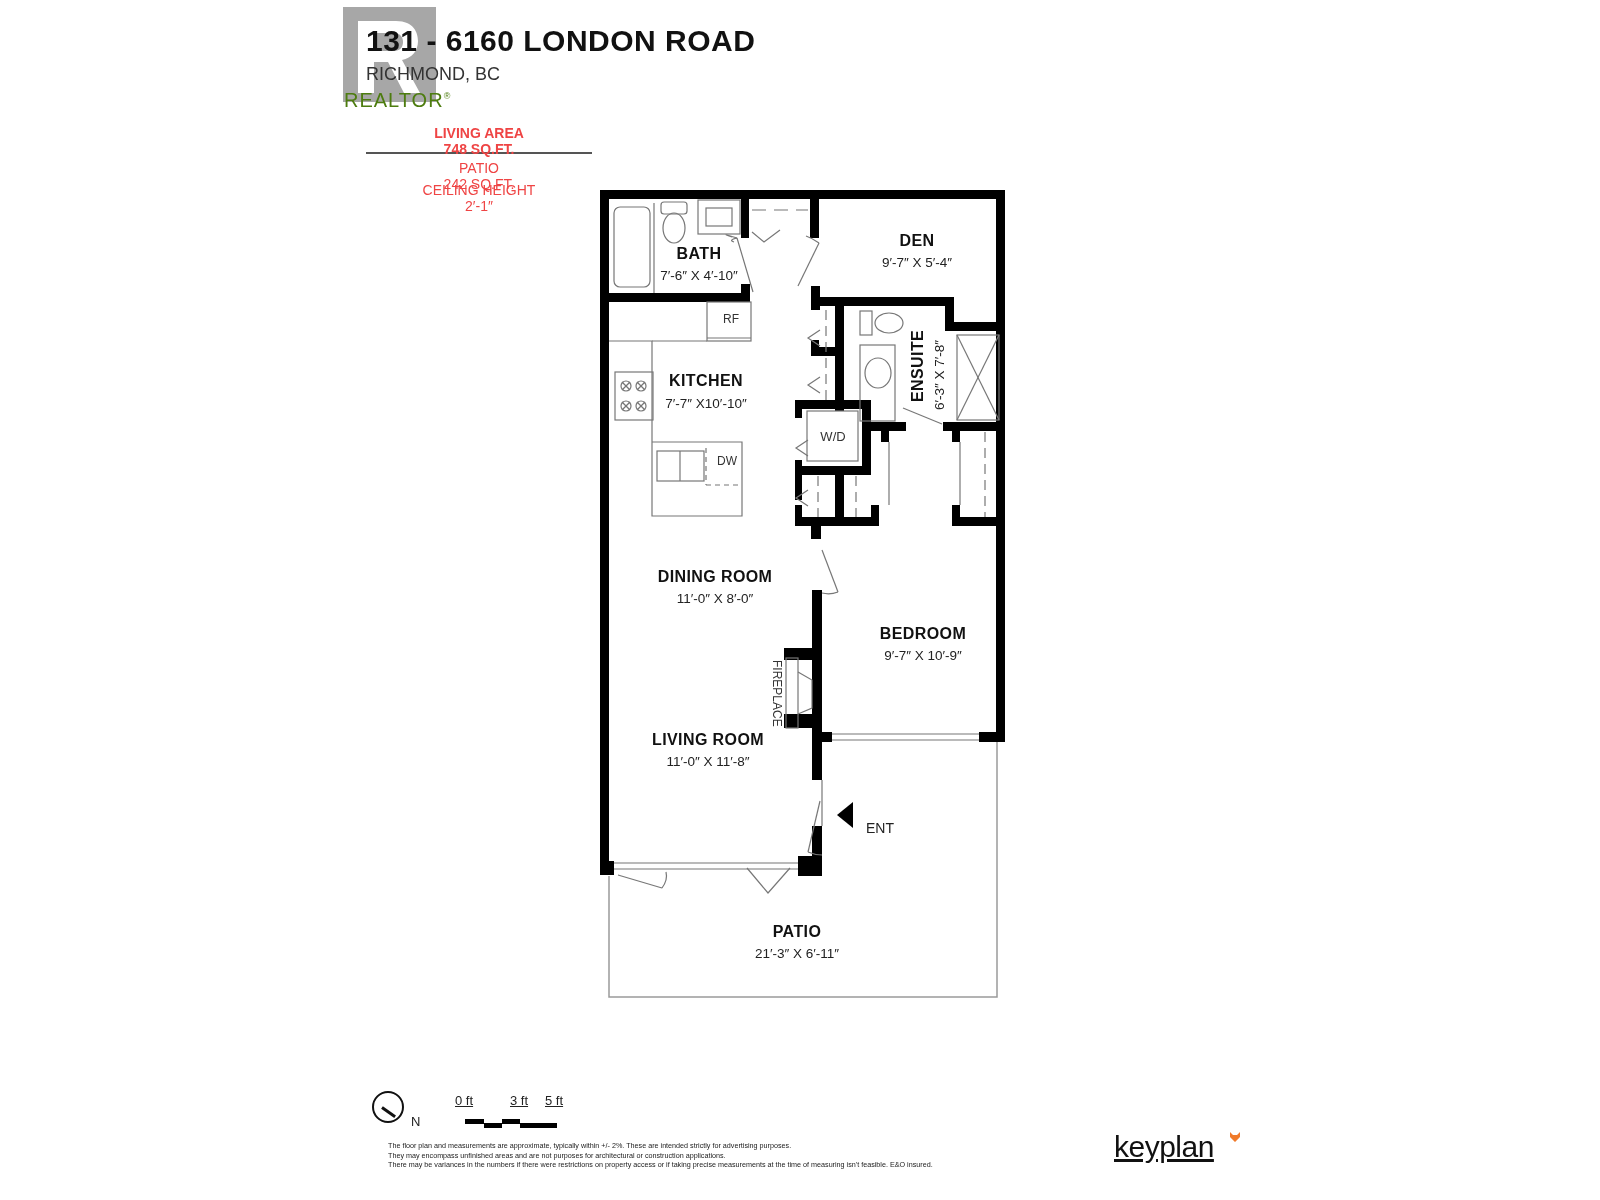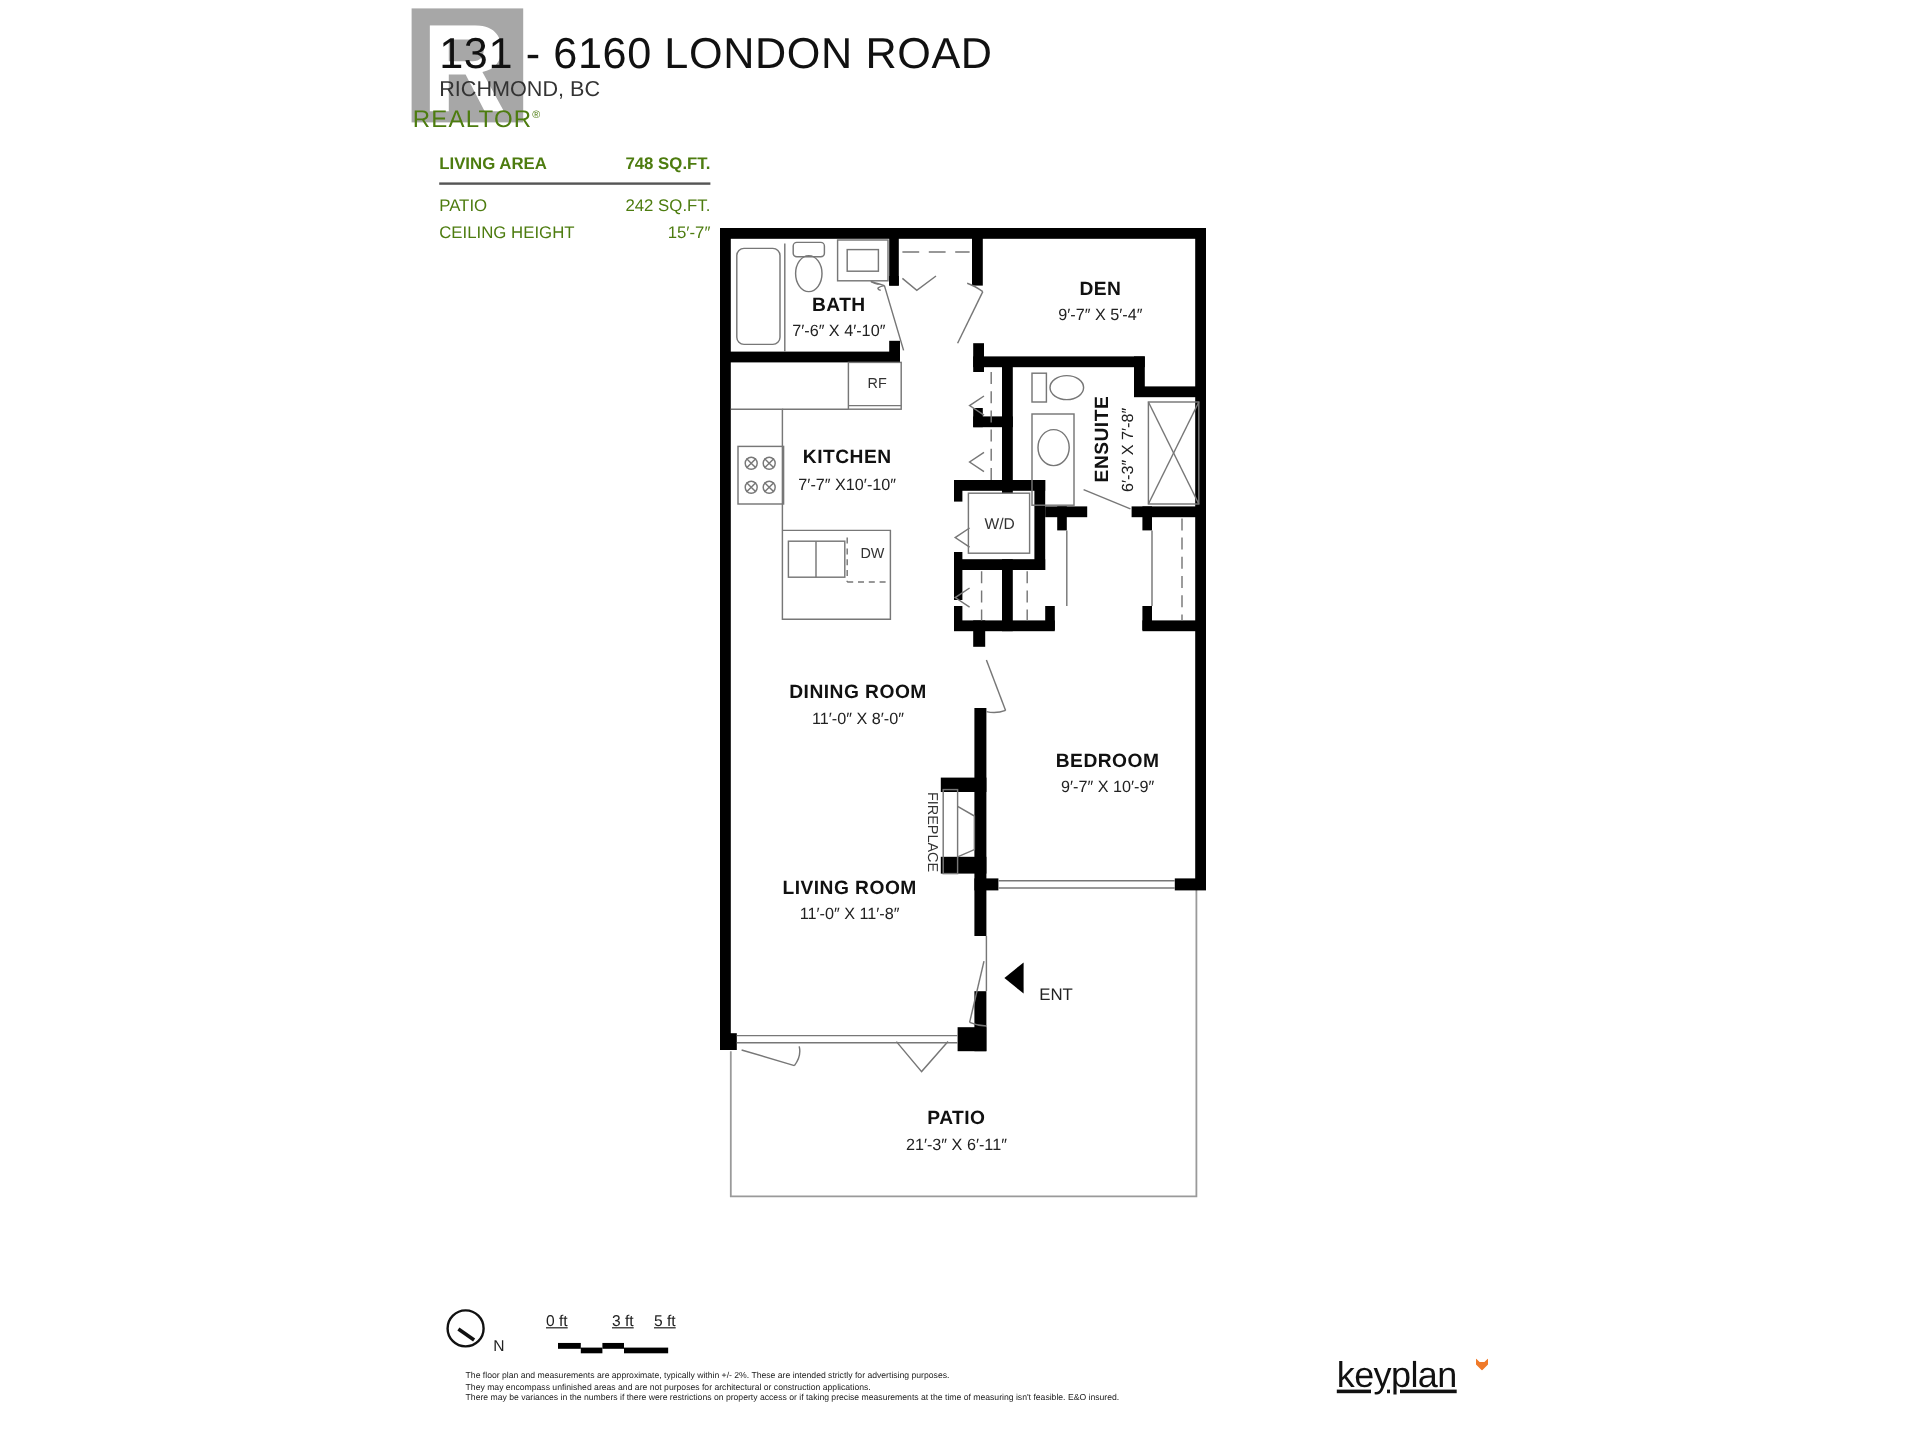--- a/index.html
+++ b/index.html
@@ -3,24 +3,24 @@
 <meta charset="utf-8">
 <style>
   html, body { margin:0; padding:0; background:#ffffff; }
   body { width:1600px; height:1200px; position:relative; overflow:hidden;
          font-family:"Liberation Sans", "DejaVu Sans", sans-serif; color:#111; }
   .abs { position:absolute; }
   .realtor-box { left:343px; top:7px; width:93px; height:95px; background:#a7a7a7; }
   .realtor-r { position:absolute; left:15px; top:14px; width:62px; height:72px; }
   .realtor-text { left:344px; top:89px; font-size:20px; color:#4d7c0f; letter-spacing:1px; }
   .realtor-text sup { font-size:9px; }
-  .title { left:366px; top:24px; font-size:36px; font-weight:400; letter-spacing:0.5px; color:#111; white-space:nowrap; }
+  .title { left:366px; top:24px; font-size:30px; font-weight:700; letter-spacing:0.5px; color:#111; white-space:nowrap; }
   .subtitle { left:366px; top:64px; font-size:18px; color:#333; white-space:nowrap; }
   .stats { left:366px; top:125px; width:226px; font-size:14px; }
-  .stat-row { display:flex; justify-content:space-between; height:22px; align-items:center; color:#4d7c0f; }
+  .stat-row { display:flex; justify-content:space-between; height:22px; align-items:center; color:#ef4444;flex-direction:column; }
   .stat-row.primary { font-weight:600; border-bottom:2px solid #555; padding-bottom:5px; margin-bottom:6px; }
   .plan { left:0; top:0; width:1600px; height:1200px; }
   .room-label { font-size:16px; font-weight:600; fill:#111; letter-spacing:0.4px; }
   .room-dim { font-size:13.5px; fill:#222; }
   .small-lbl { font-size:12px; fill:#333; }
   .compass { left:372px; top:1091px; width:32px; height:32px; border:2px solid #111; border-radius:50%; box-sizing:border-box; }
   .compass-needle { position:absolute; left:8px; top:13px; width:16px; height:3px; background:#111; transform:rotate(35deg); transform-origin:0 50%; }
   .compass-n { left:411px; top:1114px; font-size:13px; color:#222; }
   .scale-lbl { top:1093px; font-size:13px; color:#222; white-space:nowrap;text-decoration:underline; }
   .scale-bar { left:465px; top:1119px; width:92px; height:9px; }
@@ -45,21 +45,21 @@
   <div class="stat-row primary">
     <span>LIVING AREA</span>
     <span>748 SQ.FT.</span>
   </div>
   <div class="stat-row">
     <span>PATIO</span>
     <span>242 SQ.FT.</span>
   </div>
   <div class="stat-row">
     <span>CEILING HEIGHT</span>
-    <span>15′-7″</span>
+    <span>2′-1″</span>
   </div>
 </div>
 
 <svg class="abs plan" viewBox="0 0 1600 1200">
 
   <g>
     <polyline points="609,876 609,997 997,997 997,740" fill="none" stroke="#9a9a9a" stroke-width="1.5"></polyline>
   </g>
 
   <g fill="#000">

